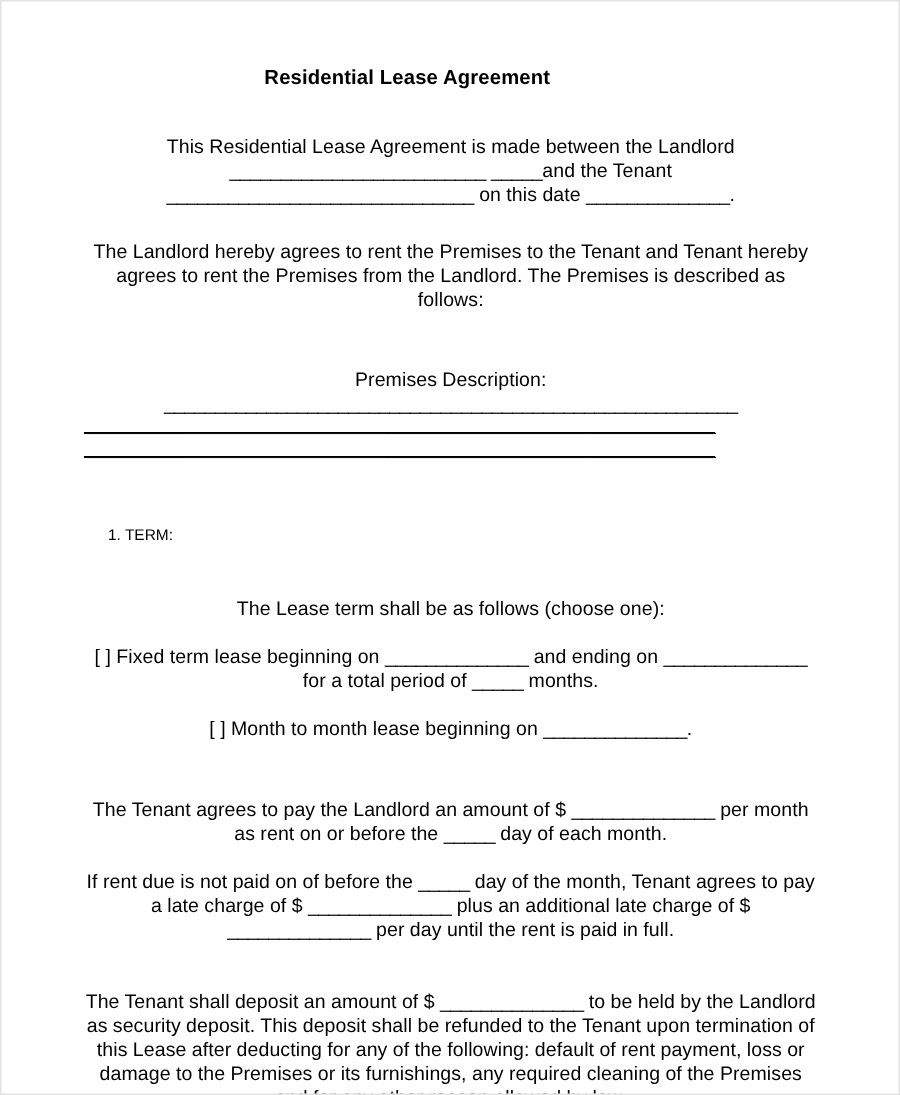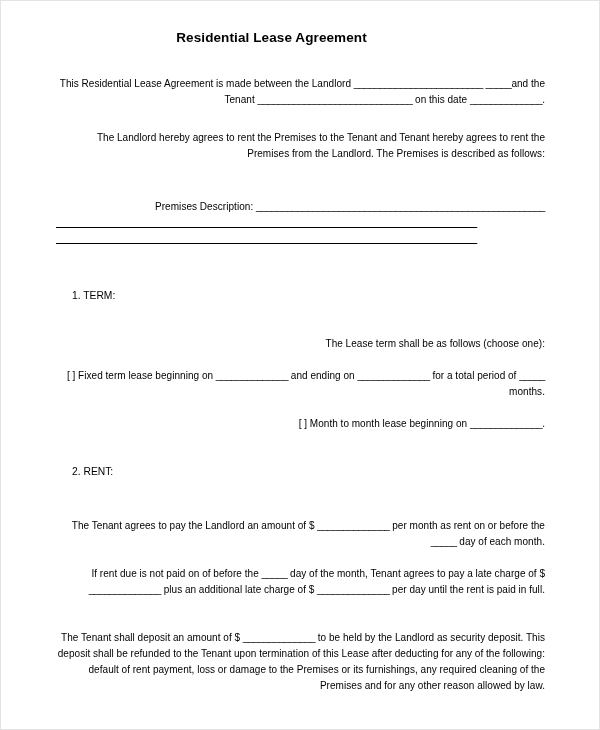--- a/index.html
+++ b/index.html
@@ -30,30 +30,30 @@
     box-sizing: border-box;
     padding: 0 54px 0 55px;
   }
 
   .doc-title {
     text-align: center;
     font-size: 13.5px;
     font-weight: bold;
     letter-spacing: 0.1px;
     margin: 0;
-    padding-top: 28px;
+    padding-top: 42px;
     padding-right: 58px;
     line-height: 17px;
   }
 
   .para {
-    font-size: 10px;
+    font-size: 13px;
     line-height: 16px;
     margin: 0;
-    text-align: right;
+    text-align: center;
     letter-spacing: 0.005em;
     word-spacing: -0.01em;
   }
 
   
   .sp-intro  { height: 30px; }
   .sp-md     { height: 16px; }
   .sp-sm     { height: 15px; }
   .sp-lg     { height: 22px; }
   .sp-xl     { height: 25px; }
@@ -119,21 +119,20 @@
     <div class="sp-md"></div>
 
     <p class="para"><span>[ ]</span><span> Fixed term lease beginning on </span><span class="blank">______________</span><span> and ending on </span><span class="blank">______________</span><span> for a total period of </span><span class="blank">_____</span><span> months.</span></p>
 
     <div class="sp-md"></div>
 
     <p class="para"><span>[ ]</span><span> Month to month lease beginning on </span><span class="blank">______________</span><span>.</span></p>
 
     <div class="sp-md"></div>
 
-    <p class="heading">2. RENT:</p>
 
     <div class="sp-lg"></div>
 
     <p class="para"><span>The Tenant agrees to pay the Landlord an amount of $ </span><span class="blank">______________</span><span> per month as rent on or before the </span><span class="blank">_____</span><span> day of each month.</span></p>
 
     <div class="sp-md"></div>
 
     <p class="para"><span>If rent due is not paid on of before the </span><span class="blank">_____</span><span> day of the month, Tenant agrees to pay a late charge of $ </span><span class="blank">______________</span><span> plus an additional late charge of $ </span><span class="blank">______________</span><span> per day until the rent is paid in full.</span></p>
 
     <div class="sp-md"></div>

